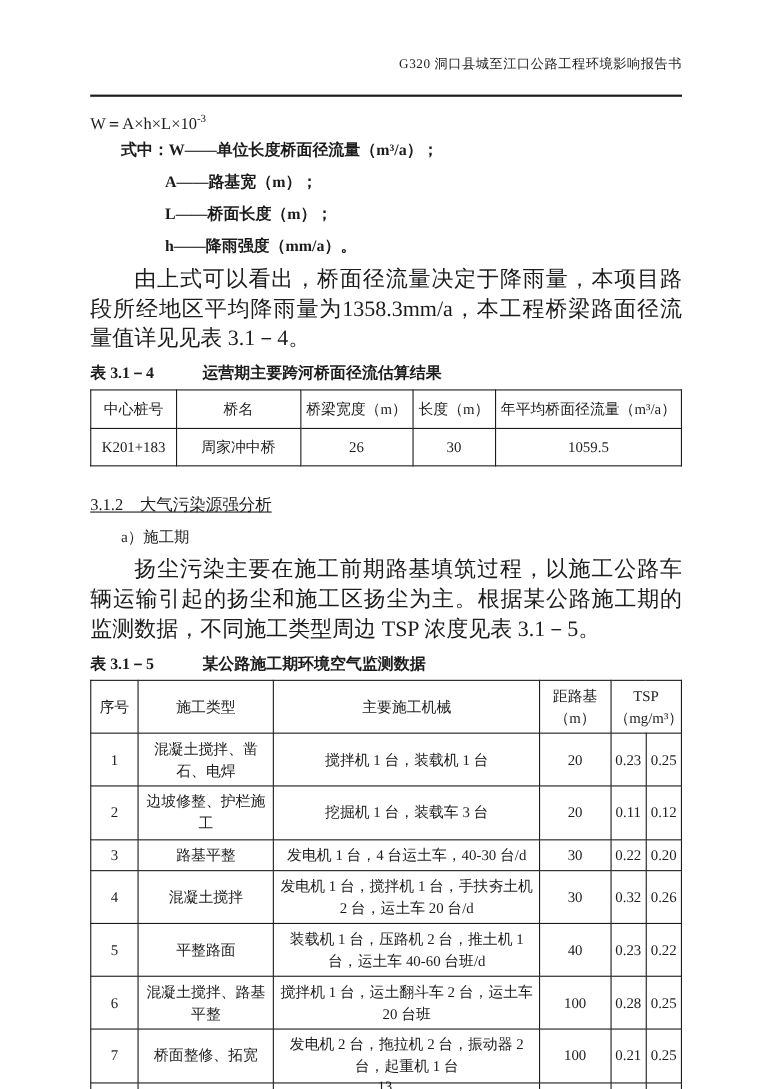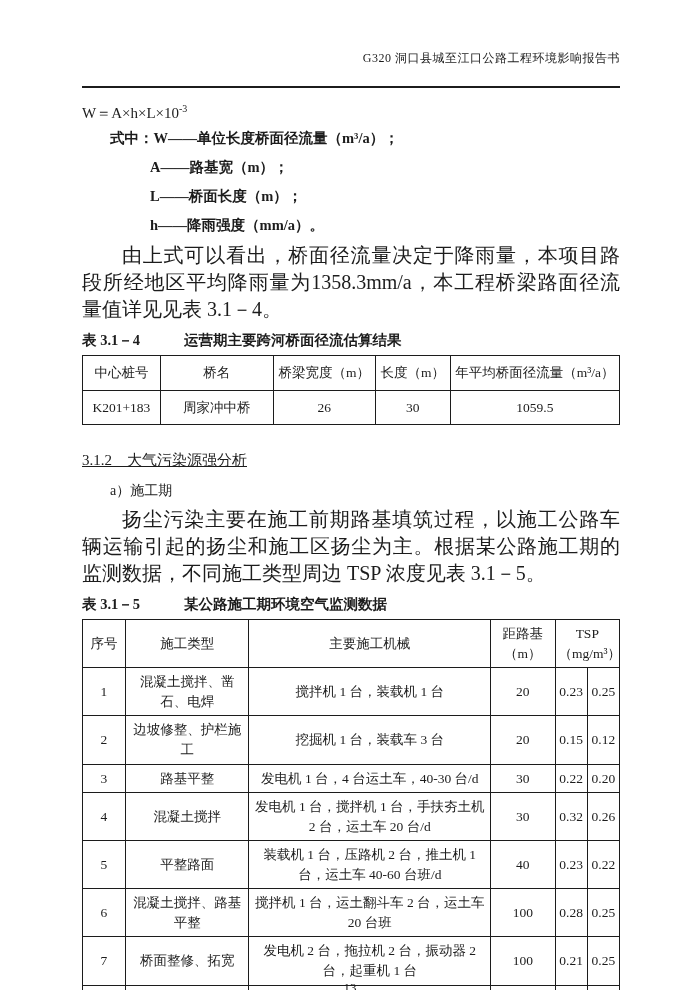--- a/index.html
+++ b/index.html
@@ -151,21 +151,21 @@
         <td>搅拌机 1 台，装载机 1 台</td>
         <td>20</td>
         <td>0.23</td>
         <td>0.25</td>
       </tr>
       <tr>
         <td>2</td>
         <td>边坡修整、护栏施工</td>
         <td>挖掘机 1 台，装载车 3 台</td>
         <td>20</td>
-        <td>0.15</td>
+        <td>0.11</td>
         <td>0.12</td>
       </tr>
       <tr>
         <td>3</td>
         <td>路基平整</td>
         <td>发电机 1 台，4 台运土车，40-30 台/d</td>
         <td>30</td>
         <td>0.22</td>
         <td>0.20</td>
       </tr>

